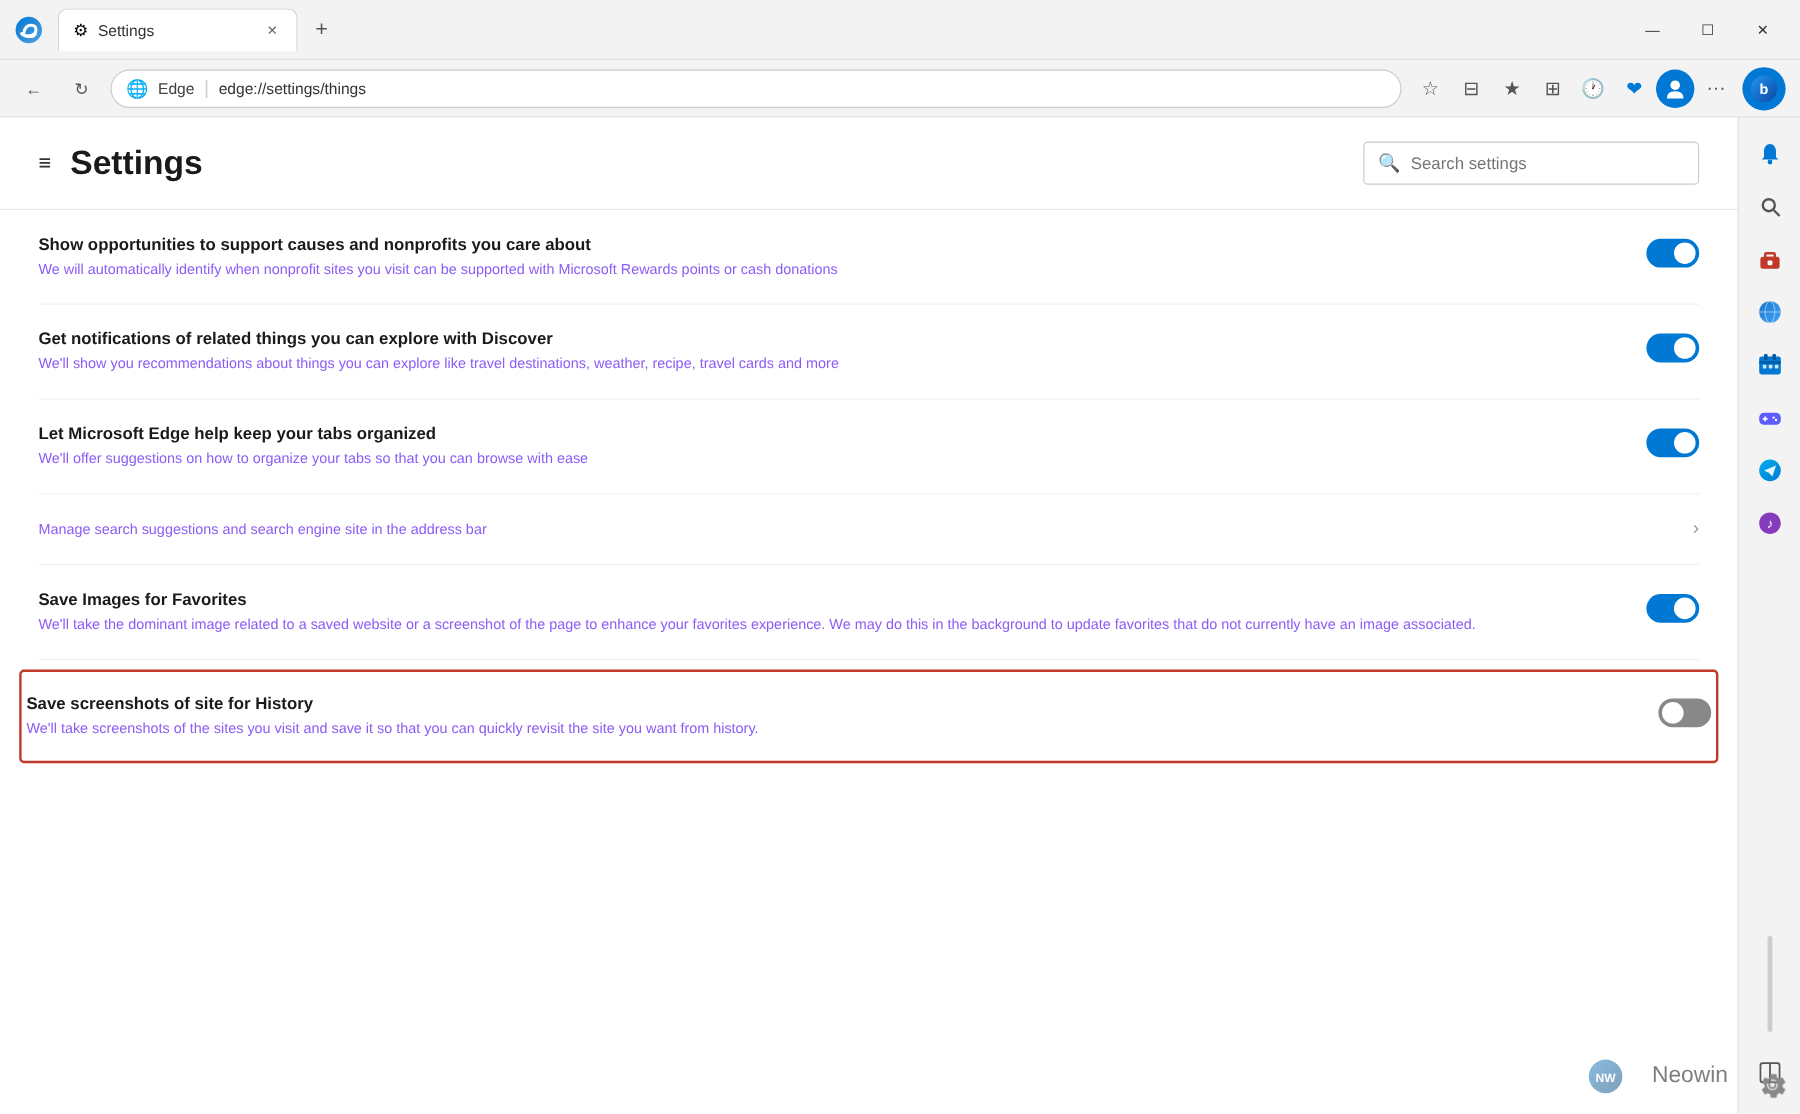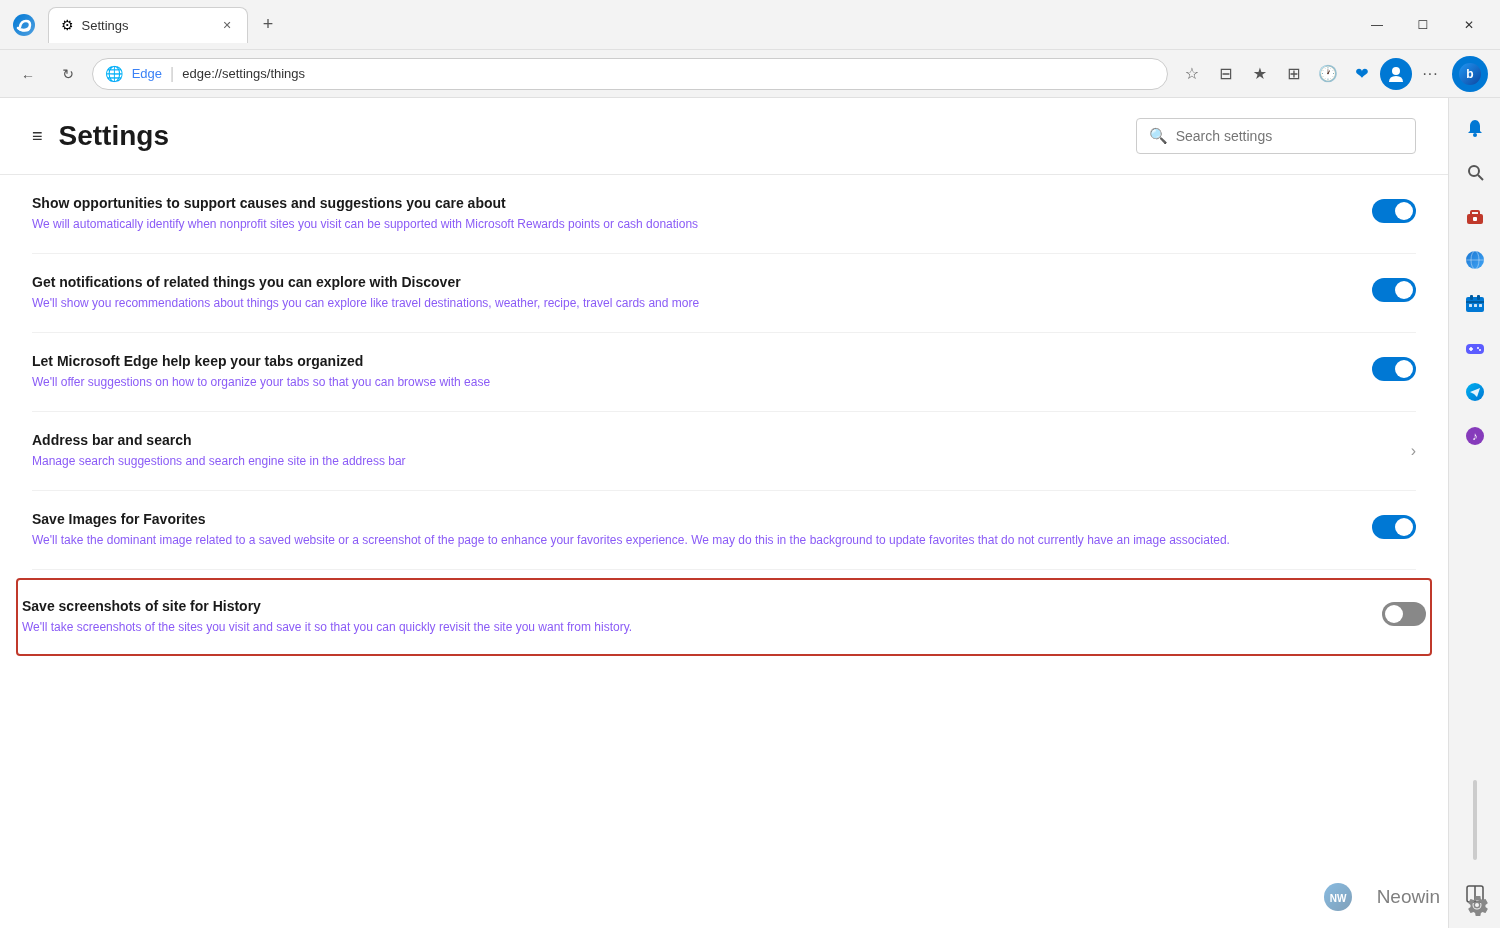--- a/index.html
+++ b/index.html
@@ -102,21 +102,21 @@
       background: white;
       border: 1px solid #ccc;
       border-radius: 20px;
       height: 32px;
       flex: 1;
       padding: 0 12px;
       gap: 8px;
     }
     .address-text {
       font-size: 13px;
-      color: #3b82f6;
+      color: #404040;
     }
     .address-divider {
       color: #ccc;
     }
     .address-url {
       font-size: 13px;
       color: #333;
     }
     .toolbar-icons {
       display: flex;
@@ -431,21 +431,21 @@
       <div class="search-box">
         <span class="search-icon-inner">🔍</span>
         <input class="search-input" type="text" placeholder="Search settings" style="">
       </div>
     </div>
 
     <div class="settings-content">
 
       <div class="setting-item">
         <div class="setting-text">
-          <div class="setting-label">Show opportunities to support causes and suggestions you care about</div>
+          <div class="setting-label">Show opportunities to support causes and nonprofits you care about</div>
           <div class="setting-desc">We will automatically identify when nonprofit sites you visit can be supported with Microsoft Rewards points or cash donations</div>
         </div>
         <div class="setting-control">
           <div class="toggle">
             <div class="toggle-track on">
               <div class="toggle-thumb"></div>
             </div>
           </div>
         </div>
       </div>
@@ -473,21 +473,20 @@
           <div class="toggle">
             <div class="toggle-track on">
               <div class="toggle-thumb"></div>
             </div>
           </div>
         </div>
       </div>
 
       <div class="setting-item-link">
         <div class="setting-link-text">
-          <div class="setting-label">Address bar and search</div>
           <div class="setting-desc">Manage search suggestions and search engine site in the address bar</div>
         </div>
         <span class="chevron">›</span>
       </div>
 
       <div class="setting-item">
         <div class="setting-text">
           <div class="setting-label">Save Images for Favorites</div>
           <div class="setting-desc">We'll take the dominant image related to a saved website or a screenshot of the page to enhance your favorites experience. We may do this in the background to update favorites that do not currently have an image associated.</div>
         </div>

